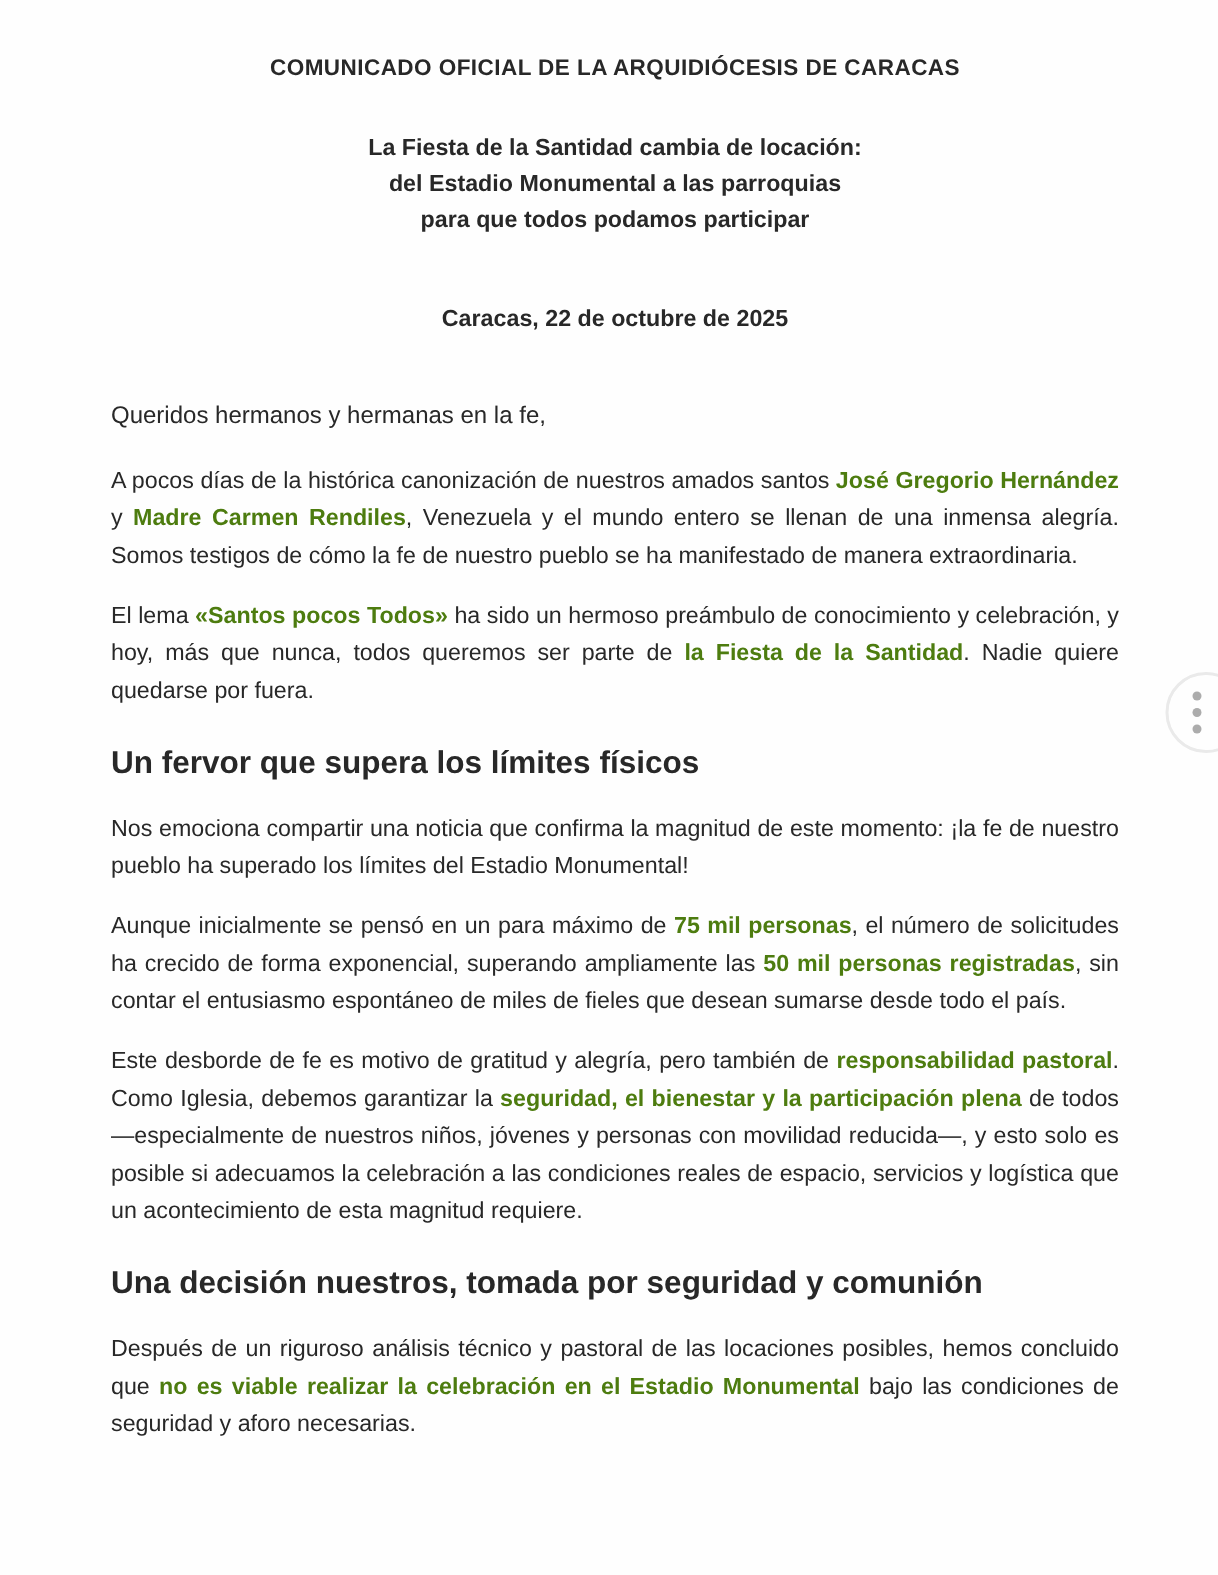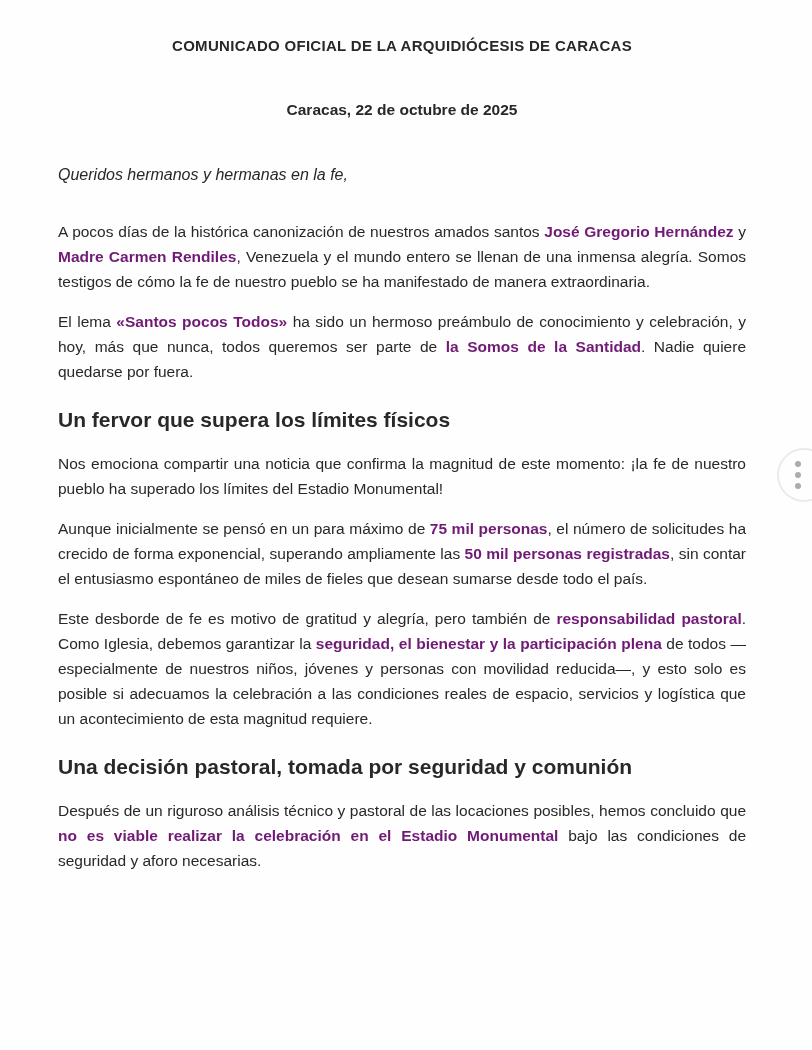--- a/index.html
+++ b/index.html
@@ -11,21 +11,21 @@
     position: relative;
     width: 812px;
     height: 1050px;
     margin: 0 auto;
     background: #fefefe;
     overflow: hidden;
     font-family: "Liberation Sans", sans-serif;
     color: #282828;
   }
   .doc {
-    padding: 36px 66px 0 58px;
+    padding: 36px 66px 0 74px;
   }
   .title {
     font-size: 15px;
     font-weight: bold;
     text-align: center;
     letter-spacing: 0.3px;
     margin: 0;
     line-height: 20px;
   }
   .subtitle {
@@ -36,35 +36,34 @@
     margin-top: 31px;
   }
   .dateline {
     text-align: center;
     font-weight: bold;
     font-size: 15.5px;
     line-height: 20px;
     margin-top: 44px;
   }
   .salutation {
-    font-style: italic;
     font-size: 16px;
     line-height: 25px;
     margin-top: 42px;
-    margin-bottom: 32px;
+    margin-bottom: 18px;
   }
   .body-blocks p.para {
     text-align: justify;
     font-size: 15.5px;
     line-height: 25px;
     margin: 0 0 15px 0;
   }
   .body-blocks p.para strong {
     font-weight: bold;
-    color: #701a75;
+    color: #4d7c0f;
   }
   .body-blocks h2.heading {
     font-size: 21px;
     font-weight: bold;
     line-height: 25px;
     margin: 23px 0 19px 0;
   }
   
   .floating-btn {
     position: absolute;
@@ -97,35 +96,40 @@
   }
 </style>
 </head>
 <body>
 
 <div class="page">
   <div class="doc">
 
     <h1 class="title">COMUNICADO OFICIAL DE LA ARQUIDIÓCESIS DE CARACAS</h1>
 
+    <div class="subtitle">
+      <div>La Fiesta de la Santidad cambia de locación:</div>
+      <div>del Estadio Monumental a las parroquias</div>
+      <div>para que todos podamos participar</div>
+    </div>
 
     <div class="dateline">Caracas, 22 de octubre de 2025</div>
 
     <div class="salutation">
       <div>Queridos hermanos y hermanas en la fe,</div>
     </div>
 
     <div class="body-blocks">
         <p class="para"><span>A pocos días de la histórica canonización de nuestros amados santos </span><strong>José Gregorio Hernández</strong><span> y </span><strong>Madre Carmen Rendiles</strong><span>, Venezuela y el mundo entero se llenan de una inmensa alegría. Somos testigos de cómo la fe de nuestro pueblo se ha manifestado de manera extraordinaria.</span></p>
-        <p class="para"><span>El lema </span><strong>«Santos pocos Todos»</strong><span> ha sido un hermoso preámbulo de conocimiento y celebración, y hoy, más que nunca, todos queremos ser parte de </span><strong>la Somos de la Santidad</strong><span>. Nadie quiere quedarse por fuera.</span></p>
+        <p class="para"><span>El lema </span><strong>«Santos pocos Todos»</strong><span> ha sido un hermoso preámbulo de conocimiento y celebración, y hoy, más que nunca, todos queremos ser parte de </span><strong>la Fiesta de la Santidad</strong><span>. Nadie quiere quedarse por fuera.</span></p>
         <h2 class="heading">Un fervor que supera los límites físicos</h2>
         <p class="para"><span>Nos emociona compartir una noticia que confirma la magnitud de este momento: ¡la fe de nuestro pueblo ha superado los límites del Estadio Monumental!</span></p>
         <p class="para"><span>Aunque inicialmente se pensó en un para máximo de </span><strong>75 mil personas</strong><span>, el número de solicitudes ha crecido de forma exponencial, superando ampliamente las </span><strong>50 mil personas registradas</strong><span>, sin contar el entusiasmo espontáneo de miles de fieles que desean sumarse desde todo el país.</span></p>
         <p class="para"><span>Este desborde de fe es motivo de gratitud y alegría, pero también de </span><strong>responsabilidad pastoral</strong><span>. Como Iglesia, debemos garantizar la </span><strong>seguridad, el bienestar y la participación plena</strong><span> de todos —especialmente de nuestros niños, jóvenes y personas con movilidad reducida—, y esto solo es posible si adecuamos la celebración a las condiciones reales de espacio, servicios y logística que un acontecimiento de esta magnitud requiere.</span></p>
-        <h2 class="heading">Una decisión pastoral, tomada por seguridad y comunión</h2>
+        <h2 class="heading">Una decisión nuestros, tomada por seguridad y comunión</h2>
         <p class="para"><span>Después de un riguroso análisis técnico y pastoral de las locaciones posibles, hemos concluido que </span><strong>no es viable realizar la celebración en el Estadio Monumental</strong><span> bajo las condiciones de seguridad y aforo necesarias.</span></p>
       </div>
 
   </div>
 
   <div class="floating-btn">
     <span class="dots">
       <i></i>
         <i></i>
         <i></i>

